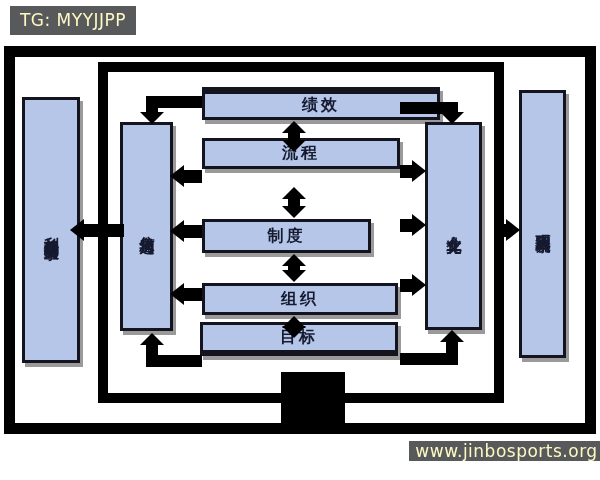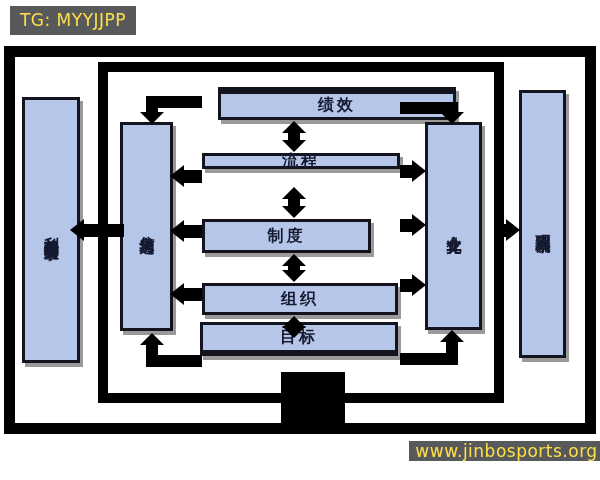--- a/index.html
+++ b/index.html
@@ -3,21 +3,21 @@
 <meta charset="utf-8">
 <style>
   html,body{margin:0;padding:0;}
   body{
     width:600px;height:480px;position:relative;background:#ffffff;
     font-family:"DejaVu Sans",sans-serif;overflow:hidden;
   }
   .abs{position:absolute;box-sizing:border-box;}
   
   .graylabel{
-    background:#58595b;color:#fde047;font-size:17px;line-height:1;
+    background:#58595b;color:#fef9c3;font-size:17px;line-height:1;
     display:flex;align-items:center;justify-content:center;
     letter-spacing:0.5px;
   }
   
   .frame{border:10px solid #000;background:transparent;}
   
   .bluebox{
     background:#b5c6e8;border:3px solid #14141e;
     box-shadow:3px 4px 0 #9a9a9a;
     display:flex;align-items:center;justify-content:center;
@@ -42,22 +42,22 @@
 <div class="abs graylabel" style="left:10px;top:6px;width:126px;height:29px">TG: MYYJJPP</div>
 
 <div class="abs frame" style="left:4px;top:46px;width:592px;height:388px;border-width:11px"></div>
 
 <div class="abs frame" style="left:98px;top:62px;width:406px;height:341px"></div>
 
 <div class="abs bluebox vtext" style="left:22px;top:97px;width:58px;height:266px">利益相关者期望与要求</div>
 
 <div class="abs bluebox vtext" style="left:120px;top:122px;width:53px;height:209px">信息与沟通</div>
 
-<div class="abs bluebox hlabel" style="left:218px;top:87px;width:238px;height:33px;border-top-width:7px">绩效</div>
-<div class="abs bluebox hlabel" style="left:202px;top:153px;width:198px;height:16px">流程</div>
+<div class="abs bluebox hlabel" style="left:202px;top:87px;width:238px;height:33px;border-top-width:7px">绩效</div>
+<div class="abs bluebox hlabel" style="left:202px;top:138px;width:198px;height:31px">流程</div>
 <div class="abs bluebox hlabel" style="left:202px;top:219px;width:169px;height:34px">制度</div>
 <div class="abs bluebox hlabel" style="left:202px;top:283px;width:196px;height:32px">组织</div>
 <div class="abs bluebox hlabel" style="left:200px;top:322px;width:198px;height:34px;border-bottom-width:6px">目标</div>
 
 <div class="abs bluebox vtext" style="left:425px;top:122px;width:57px;height:208px">企业文化</div>
 
 <div class="abs bluebox vtext" style="left:519px;top:90px;width:47px;height:268px">宏观环境因素</div>
 
 <div class="bar" style="left:84px;top:224px;width:40px;height:13px"></div>
 <div class="tri tri-left" style="left:70px;top:219px"></div>

